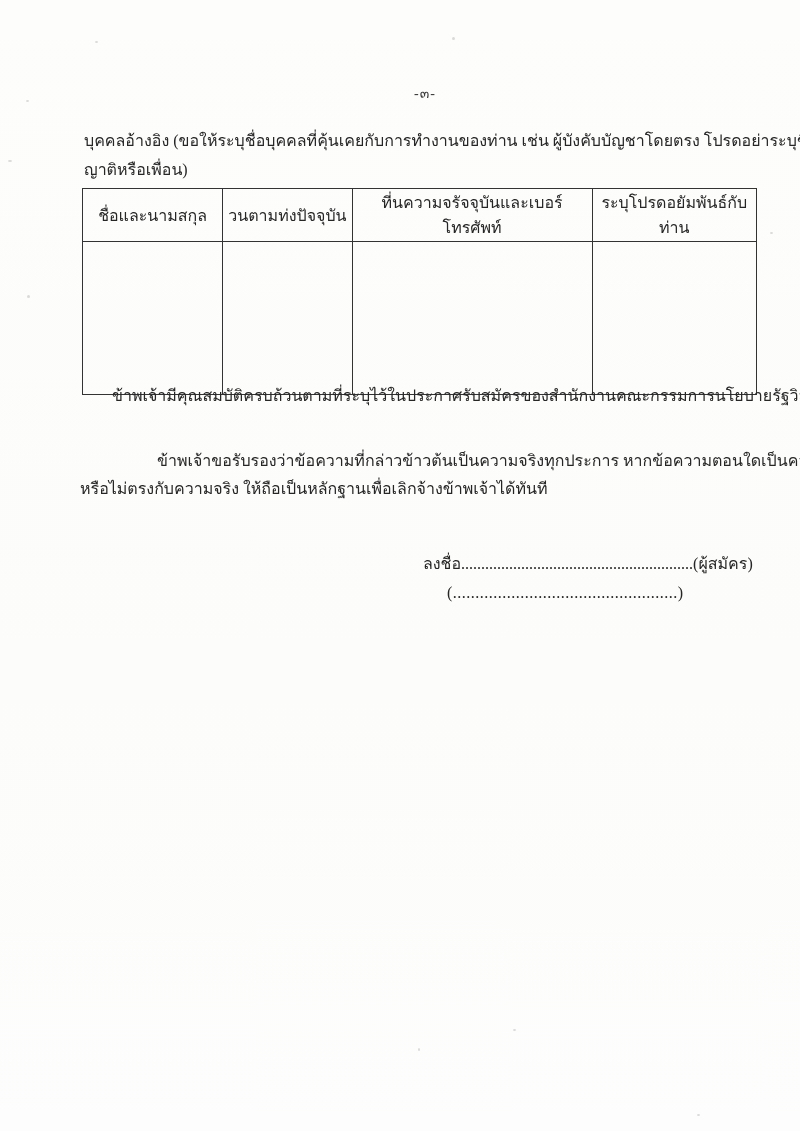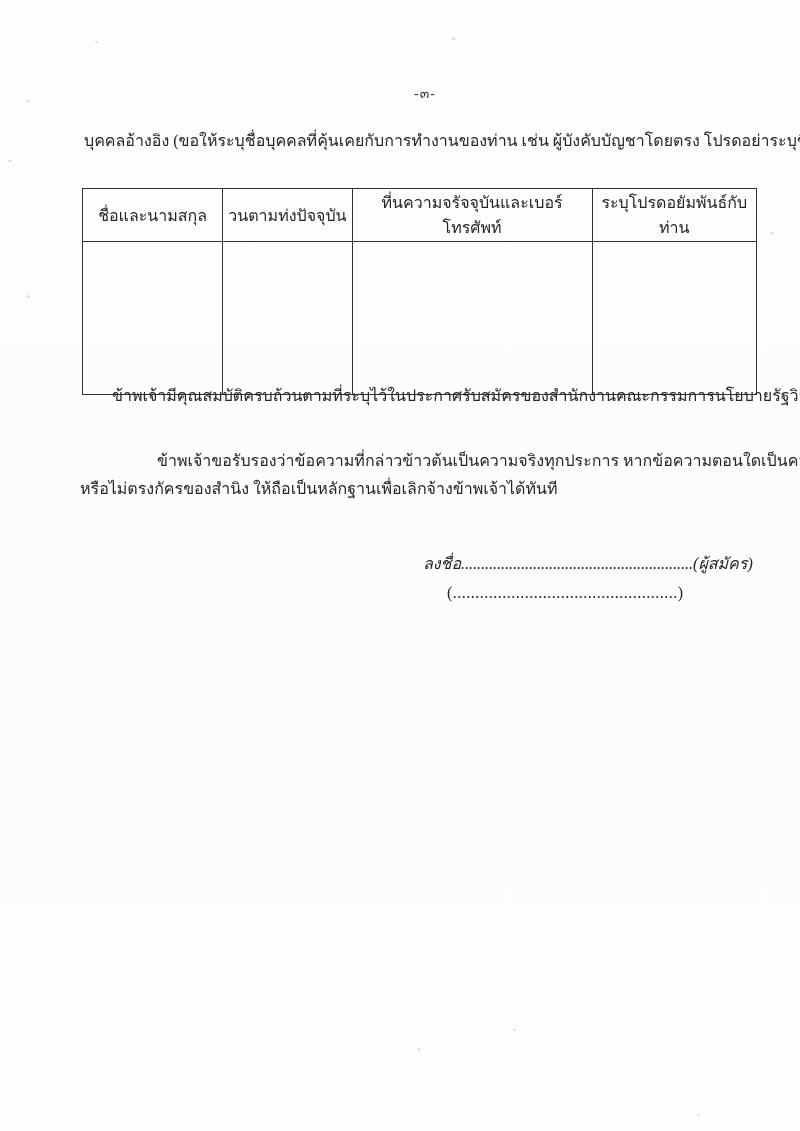--- a/index.html
+++ b/index.html
@@ -76,38 +76,39 @@
     top: 549px;
     left: 405px;
     width: 370px;
   }
   .sig-line {
     white-space: nowrap;
     font-size: 16px;
     line-height: 29px;
     color: #262626;
   }
-  .sig-line.sign { margin-left: 18px; font-style: italic; }
+  .sig-line.sign { margin-left: 18px; }
   .sig-line.name { margin-left: 42px; letter-spacing: 0.5px; }
   .speck {
     position: absolute;
     border-radius: 50%;
     background: rgba(60,60,60,0.18);
     pointer-events: none;
   }
 </style>
 </head>
 <body>
 
 <div class="page">
 
   <div class="page-number">-๓-</div>
 
   <div class="para intro">
     <div class="line">บุคคลอ้างอิง (ขอให้ระบุชื่อบุคคลที่คุ้นเคยกับการทำงานของท่าน เช่น ผู้บังคับบัญชาโดยตรง โปรดอย่าระบุชื่อบุคคลที่เป็น</div>
+    <div class="line">ญาติหรือเพื่อน)</div>
   </div>
 
   <table class="ref-table">
     <colgroup>
       <col class="col-name">
       <col class="col-position">
       <col class="col-workplace">
       <col class="col-relation">
     </colgroup>
     <thead>
@@ -127,21 +128,21 @@
       </tr>
     </tbody>
   </table>
 
   <div class="para qualification">
     <div class="line indent-sm">ข้าพเจ้ามีคุณสมบัติครบถ้วนตามที่ระบุไว้ในประกาศรับสมัครของสำนักงานคณะกรรมการนโยบายรัฐวิสาหกิจ เรื่อง</div>
   </div>
 
   <div class="para certification">
     <div class="line indent-lg">ข้าพเจ้าขอรับรองว่าข้อความที่กล่าวข้าวต้นเป็นความจริงทุกประการ หากข้อความตอนใดเป็นความเท็จ</div>
-    <div class="line">หรือไม่ตรงกัครของสำนิง ให้ถือเป็นหลักฐานเพื่อเลิกจ้างข้าพเจ้าได้ทันที</div>
+    <div class="line">หรือไม่ตรงกับความจริง ให้ถือเป็นหลักฐานเพื่อเลิกจ้างข้าพเจ้าได้ทันที</div>
   </div>
 
   <div class="signature-block">
     <div class="sig-line sign">ลงชื่อ..........................................................(ผู้สมัคร)</div>
     <div class="sig-line name">(..................................................)</div>
   </div>
 
   <div class="speck" style="left:95px; top:41px; width:3px; height:2px;"></div>
   <div class="speck" style="left:452px; top:37px; width:3px; height:3px;"></div>
   <div class="speck" style="left:26px; top:100px; width:3px; height:2px;"></div>

